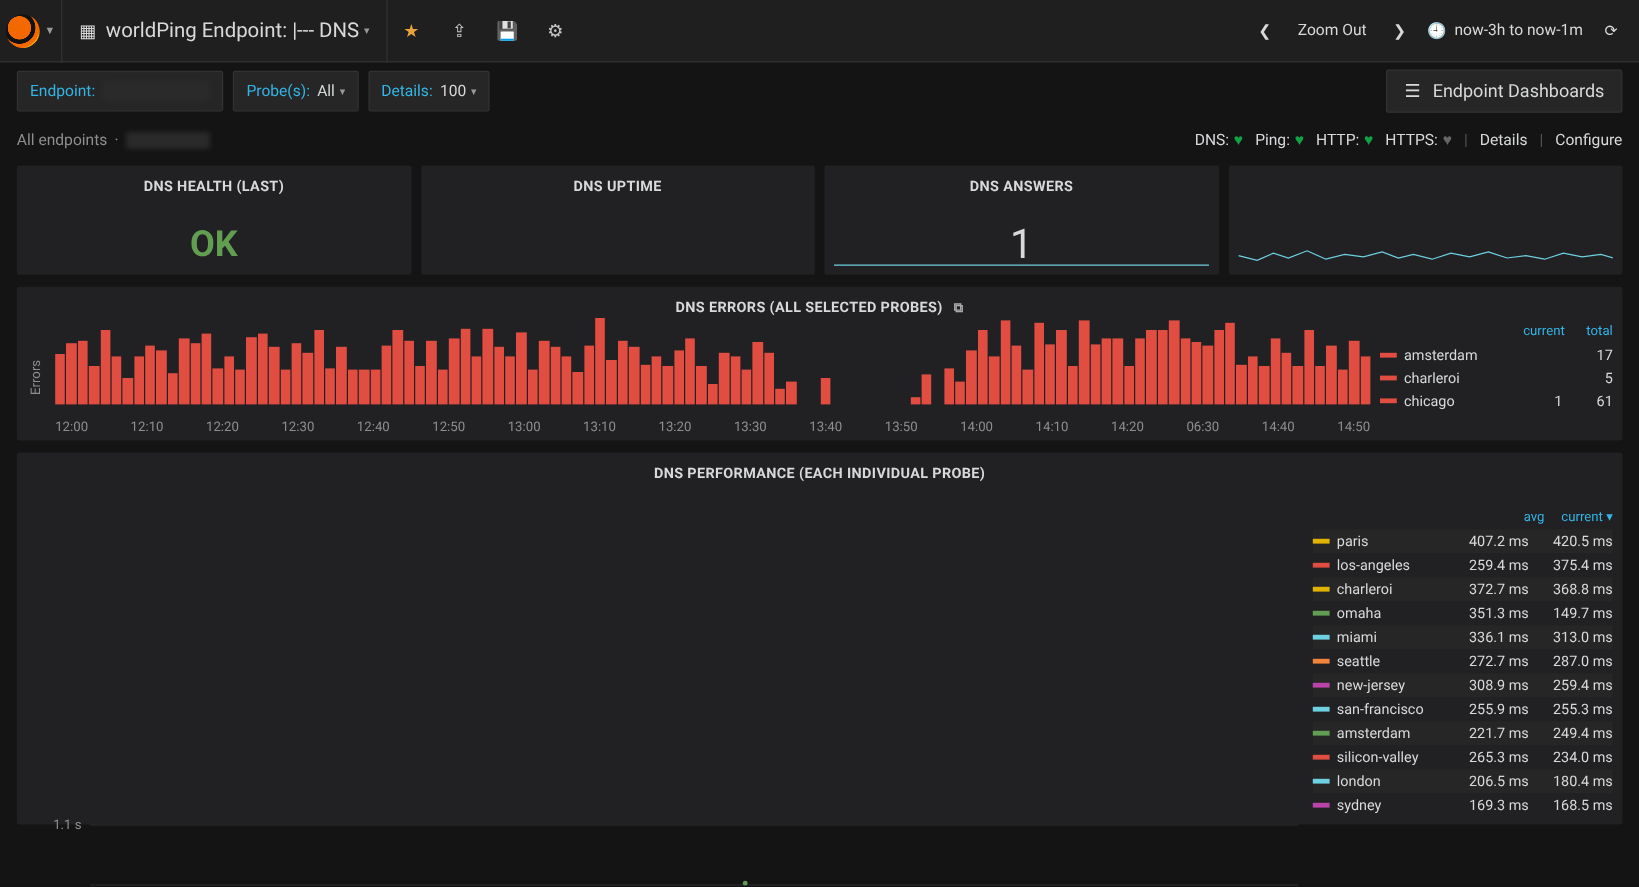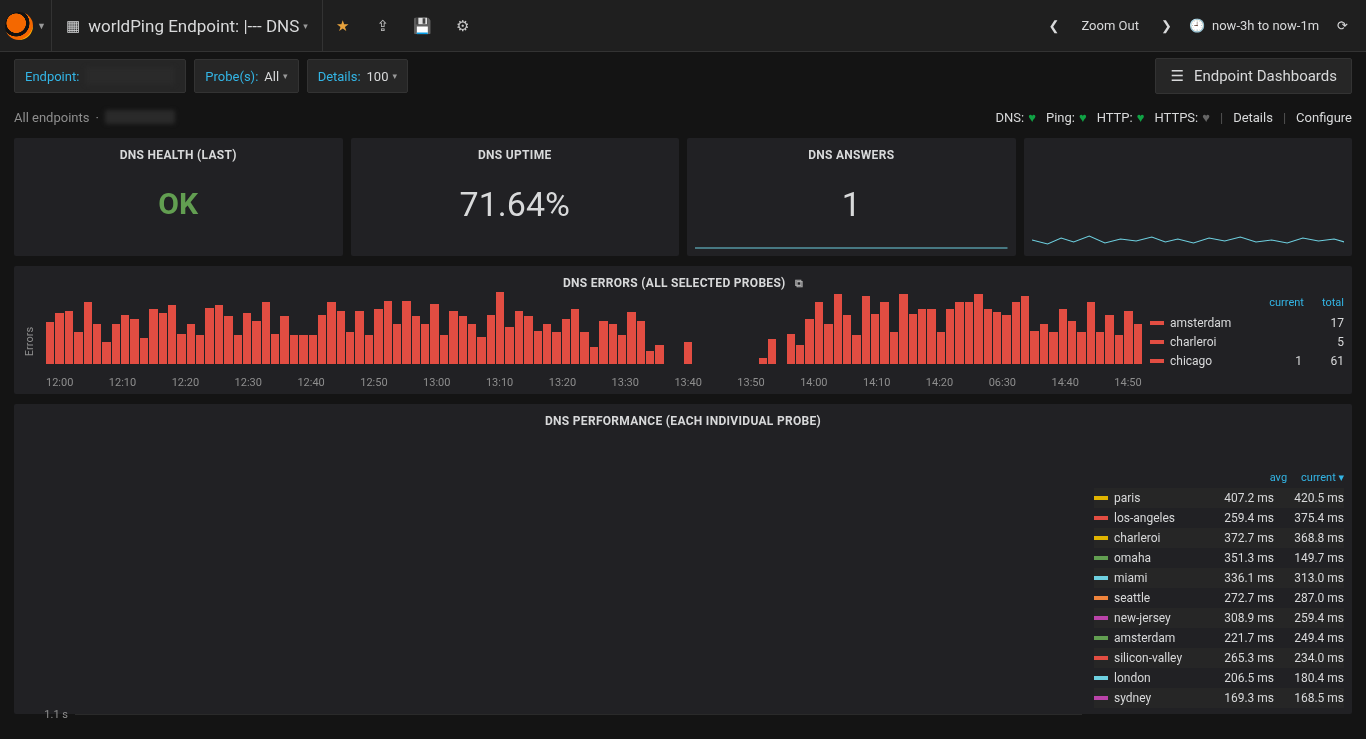--- a/index.html
+++ b/index.html
@@ -36,21 +36,21 @@
 .status-right { margin-left:auto; display:flex; align-items:center; gap:10px; }
 .proto-stat { display:flex; align-items:center; gap:4px; color:#d8d9da; cursor:pointer; }
 .heart { font-size:13px; }
 .heart.green { color:#10a345; }
 .heart.grey { color:#666; }
 .divider-v { color:#555; }
 
 
 .statrow { display:flex; padding:0 14px; gap:8px; margin-top:4px; }
 .panel { background:#212124; border-radius:2px; padding:10px 0 8px; position:relative; }
-.statpanel { flex:1; height:118px; text-align:center; }
+.statpanel { flex:1; height:91px; text-align:center; }
 .panel-title { font-size:12px; font-weight:bold; color:#d8d9da; letter-spacing:0.3px; }
 .stat-big { font-size:34px; font-weight:400; margin-top:22px; color:#d8d9da; }
 .stat-ok { color:#629e51; font-weight:bold; font-size:30px; margin-top:24px; }
 .spark { position:absolute; bottom:6px; left:8px; right:8px; height:24px; }
 
 
 .errorspanel { margin:10px 14px 0; height:128px; position:relative; }
 .errorspanel .panel-title { text-align:center; padding-bottom:2px; }
 .ext-icon { font-size:11px; margin-left:6px; color:#aaa; }
 .errors-body { display:flex; height:98px; }
@@ -165,21 +165,20 @@
   </div>
 </div>
 
 <div class="statrow">
   <div class="panel statpanel">
     <div class="panel-title">DNS HEALTH (LAST)</div>
     <div class="stat-ok">OK</div>
   </div>
   <div class="panel statpanel">
     <div class="panel-title">DNS UPTIME</div>
-    <div class="stat-big">71.64%</div>
   </div>
   <div class="panel statpanel">
     <div class="panel-title">DNS ANSWERS</div>
     <div class="stat-big">1</div>
     <div class="spark">
       <svg class="spk" viewBox="0 0 300 24" preserveAspectRatio="none">
           <polyline points="0,22 300,22" stroke="#6ed0e0" stroke-width="1" fill="none"></polyline>
         </svg>
     </div>
   </div>
@@ -465,20 +464,26 @@
             <span class="num">272.7 ms</span>
             <span class="num">287.0 ms</span>
           </div>
           <div class="perf-legend-row">
             <span class="legend-swatch" style="background:#ba43a9"></span>
             <span class="legend-name">new-jersey</span>
             <span class="num">308.9 ms</span>
             <span class="num">259.4 ms</span>
           </div>
           <div class="perf-legend-row">
+            <span class="legend-swatch" style="background:#6ed0e0"></span>
+            <span class="legend-name">san-francisco</span>
+            <span class="num">255.9 ms</span>
+            <span class="num">255.3 ms</span>
+          </div>
+          <div class="perf-legend-row">
             <span class="legend-swatch" style="background:#629e51"></span>
             <span class="legend-name">amsterdam</span>
             <span class="num">221.7 ms</span>
             <span class="num">249.4 ms</span>
           </div>
           <div class="perf-legend-row">
             <span class="legend-swatch" style="background:#e24d42"></span>
             <span class="legend-name">silicon-valley</span>
             <span class="num">265.3 ms</span>
             <span class="num">234.0 ms</span>

